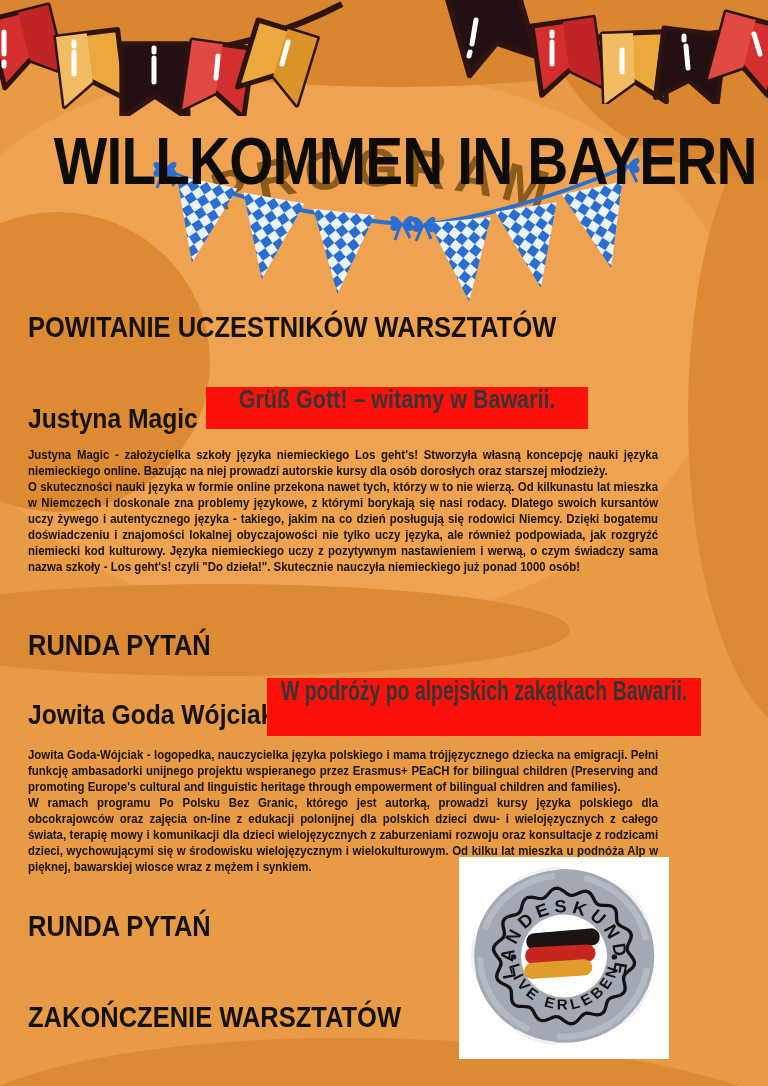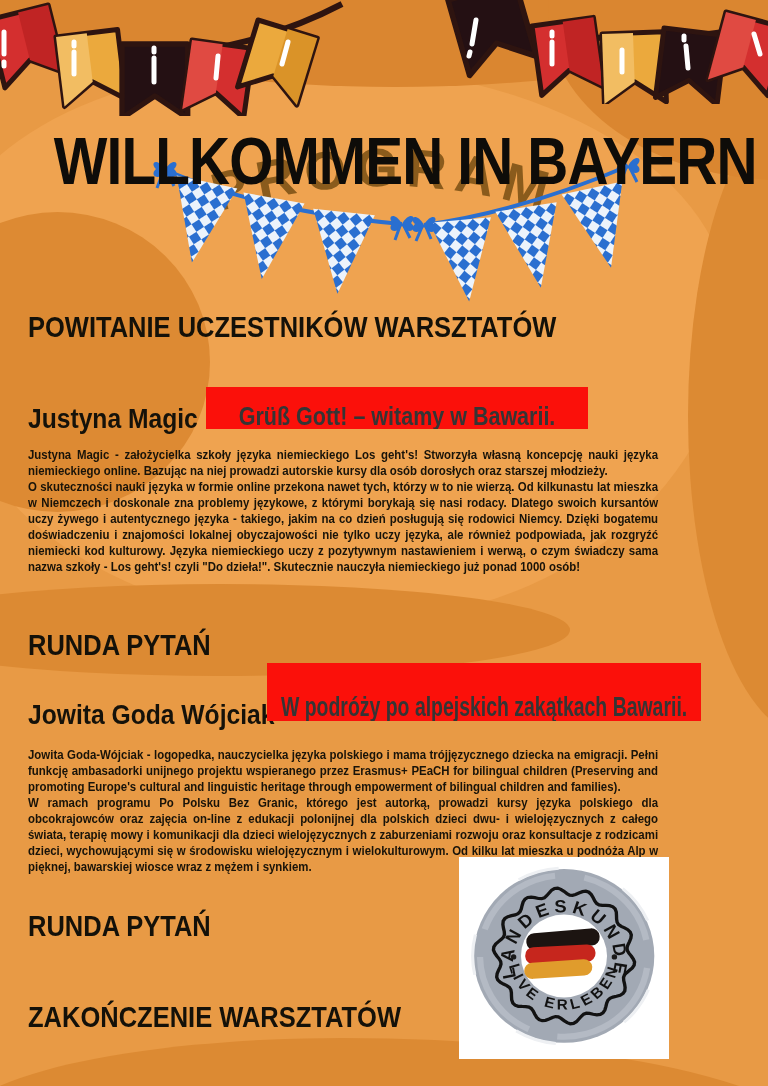--- a/index.html
+++ b/index.html
@@ -35,30 +35,30 @@
   .hd{
     position:absolute;left:28px;margin:0;font-size:30px;font-weight:bold;color:#141109;
     transform:scaleX(.85);transform-origin:0 0;white-space:nowrap;line-height:1;
   }
   .speaker-name{
     position:absolute;left:28px;margin:0;font-size:28px;font-weight:bold;color:#15120a;
     transform:scaleX(.88);transform-origin:0 0;white-space:nowrap;line-height:1.1;
   }
   
   .banner{
-    position:absolute;background:#fb100a;display:flex;align-items:flex-end;justify-content:center;
+    position:absolute;background:#fb100a;display:flex;align-items:flex-start;justify-content:center;
     overflow:hidden;
   }
   .banner span{
     font-weight:bold;color:#353535;white-space:nowrap;line-height:1;
     transform:scaleX(var(--sx,0.85));transform-origin:50% 50%;
   }
   #banner-1{left:206px;top:387px;width:382px;height:42px;}
   #banner-1 span{font-size:25px;--sx:0.86;}
-  #banner-2{left:267px;top:663px;width:434px;height:58px;}
+  #banner-2{left:267px;top:678px;width:434px;height:58px;}
   #banner-2 span{font-size:27px;--sx:0.72;}
 
   
   .bio{
     position:absolute;left:28px;width:716px;
     transform:scaleX(.88);transform-origin:0 0;
     font-size:13px;font-weight:bold;line-height:16px;color:#181309;
     text-align:justify;
   }
   .bio p{margin:0;}

